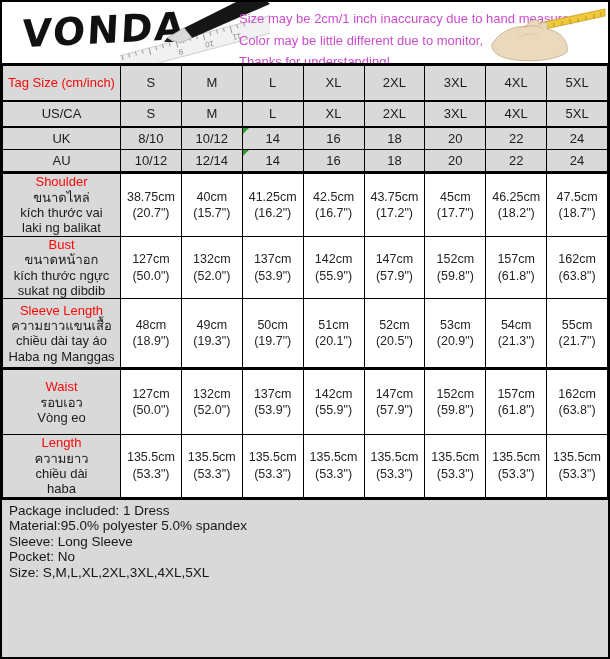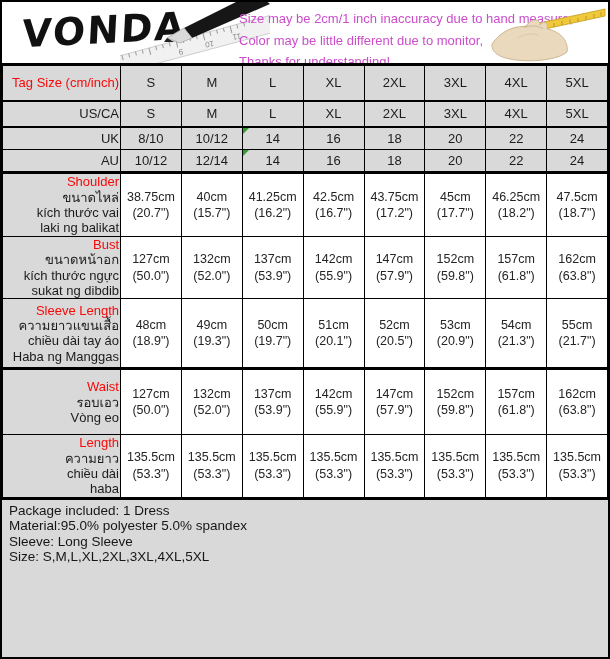--- a/index.html
+++ b/index.html
@@ -19,21 +19,21 @@
   }
   .art{position:absolute;top:0;}
   .art-pencil{left:118px;width:150px;height:61px;}
   .art-hand{right:2px;width:118px;height:61px;}
   .notes{position:absolute;left:237px;top:6px;font-size:13px;line-height:21.5px;color:#cc4ccc;white-space:nowrap;}
   
   table.size-table{border-collapse:collapse;table-layout:fixed;width:606px;flex:0 0 auto;}
   col.lblcol{width:118px;}
   td{border:1px solid #000;text-align:center;vertical-align:middle;padding:0 1px;font-size:13px;overflow:hidden;}
   tr.hdr td{background:#d9d9d9;}
-  td.lbl{background:#d9d9d9;text-align:right;}
+  td.lbl{background:#d9d9d9;}
   td.red, .mname{color:#f80808;}
   tr.r-tag{height:35px;} tr.r-usca{height:26px;} tr.r-uk{height:23px;} tr.r-au{height:23px;}
   tr.r-shoulder{height:64px;} tr.r-bust{height:56px;} tr.r-sleeve{height:70px;margin-top:36px;}
   tr.r-cuff{height:66px;} tr.r-waist{height:66px;} tr.r-length{height:62px;}
   tr.r-tag td, tr.r-usca td{border-bottom-width:2px;}
   tr.r-au td, tr.r-sleeve td, tr.r-cuff td{border-bottom-width:3px;}
   td.val{background:#fff;white-space:pre-line;font-size:12.5px;line-height:1.32;color:#242424;}
   .mname{font-size:13px;line-height:1.18;}
   .malt{font-size:13px;line-height:1.18;color:#1c1c1c;white-space:pre-line;}
   td.pos{position:relative;}
@@ -297,16 +297,17 @@
       <td class="val">135.5cm
 (53.3")</td>
     </tr>
   </tbody>
     </table>
 
   <div class="footer">
     <div>Package included: 1 Dress</div>
     <div>Material:95.0% polyester 5.0% spandex</div>
     <div>Sleeve: Long Sleeve</div>
+    <div>Pocket: No</div>
     <div>Size: S,M,L,XL,2XL,3XL,4XL,5XL</div>
   </div>
 
 </div>
 
 </body></html>

